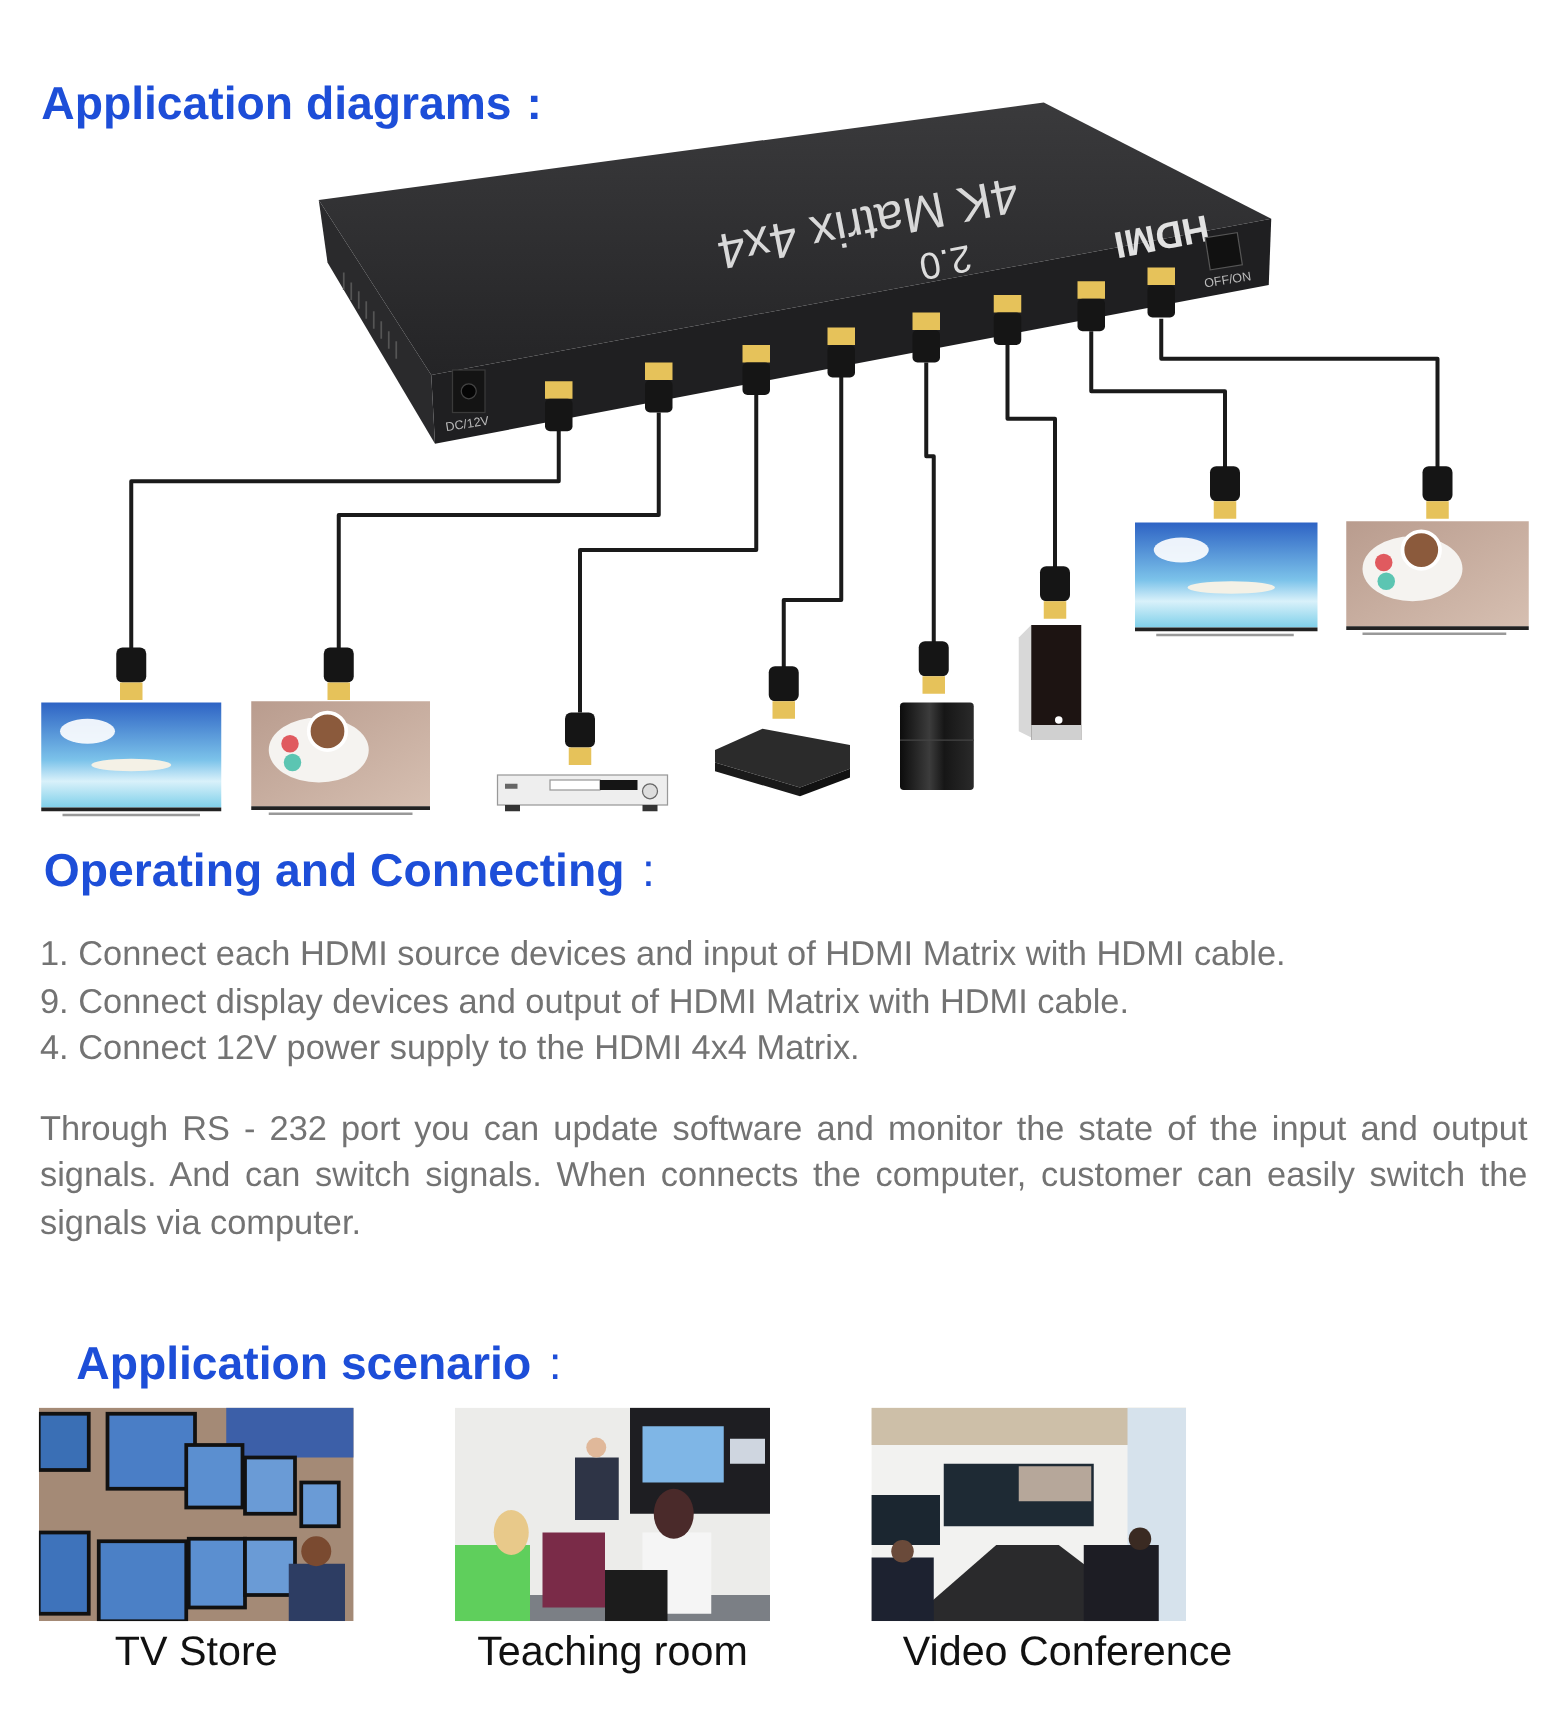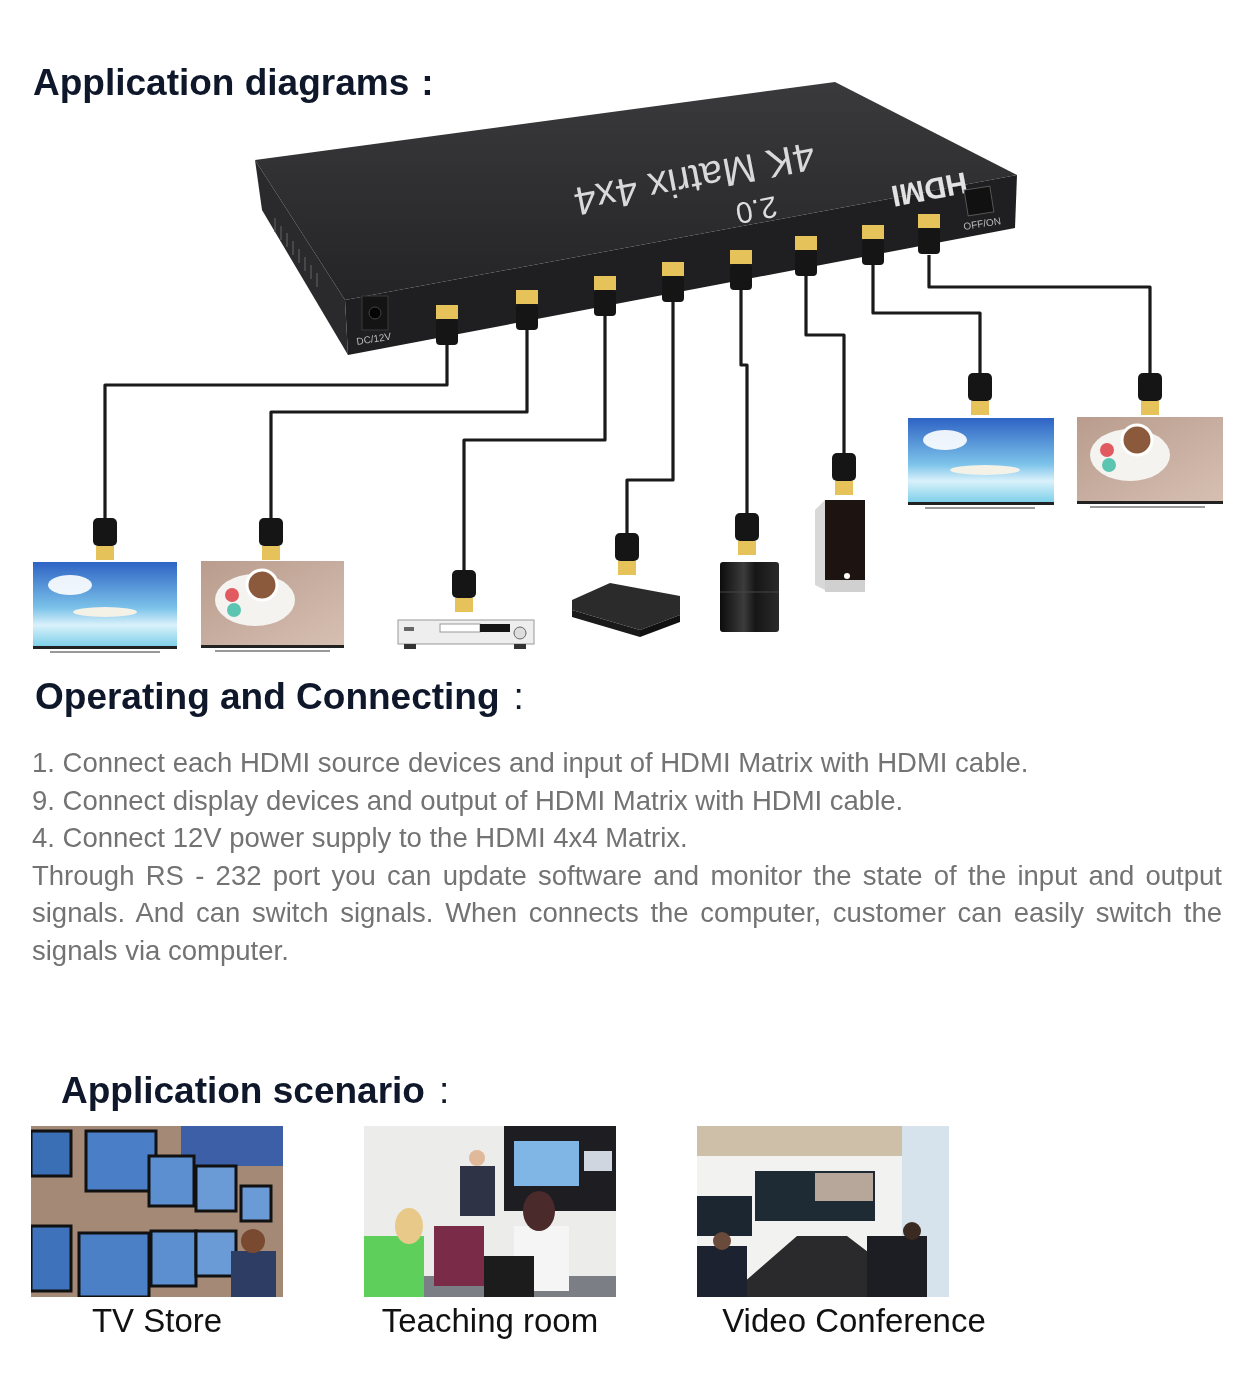--- a/index.html
+++ b/index.html
@@ -1,18 +1,18 @@
 <!DOCTYPE html>
 <html><head>
 <meta charset="utf-8">
 <style>
   html, body { margin: 0; padding: 0; background: #ffffff; }
   body { width: 1253px; height: 1389px; position: relative; overflow: hidden;
          font-family: "Liberation Sans", sans-serif; color: #1a1a1a; }
-  .h1 { position: absolute; font-weight: bold; font-size: 37px; letter-spacing: 0px; color: #0f172a; }
+  .h1 { position: absolute; font-weight: bold; font-size: 37px; letter-spacing: 0px; color: #1d4ed8; }
   .colon { font-weight: normal; margin-left: 14px; }
   #diagram { position: absolute; left: 0; top: 70px; width: 1253px; height: 600px; }
   .steps { position: absolute; left: 32px; top: 744px; width: 1190px; font-size: 27.5px; line-height: 37.5px; color: #737373; }
   .steps div { white-space: nowrap; }
   .para { text-align: justify; text-align-last: left; }
   .scen { position: absolute; top: 1126px; width: 252px; height: 171px; overflow: hidden; }
   .scen svg { width: 100%; height: 100%; display: block; }
   .cap { position: absolute; top: 1302px; font-size: 33px; color: #111; text-align: center; }
 </style>
 </head>
@@ -211,21 +211,21 @@
 </svg>
 
 <div class="h1" style="left:35px; top:676px;">
   <span>Operating and Connecting</span><span class="colon">:</span>
 </div>
 
 <div class="steps">
   <div>1. Connect each HDMI source devices and input of HDMI Matrix with HDMI cable.</div>
   <div>9. Connect display devices and output of HDMI Matrix with HDMI cable.</div>
   <div>4. Connect 12V power supply to the HDMI 4x4 Matrix.</div>
-  <div class="para" style="white-space:normal;">Through RS - 232 port you can update software and monitor the state of the input and output signals. And can switch signals. When connects the computer, customer can easily switch the signals via computer.</div>
+  <div class="para" style="white-space:normal;margin-top:27px;">Through RS - 232 port you can update software and monitor the state of the input and output signals. And can switch signals. When connects the computer, customer can easily switch the signals via computer.</div>
 </div>
 
 <div class="h1" style="left:35px; top:1070px;margin-left:26px;">
   <span>Application scenario</span><span class="colon">:</span>
 </div>
 
 <div class="scen" style="left:31px;">
   <svg viewBox="0 0 252 171" xmlns="http://www.w3.org/2000/svg">
     <rect width="252" height="171" fill="#a48a76"></rect>
     <rect x="150" y="0" width="102" height="40" fill="#3c5fa8"></rect>

